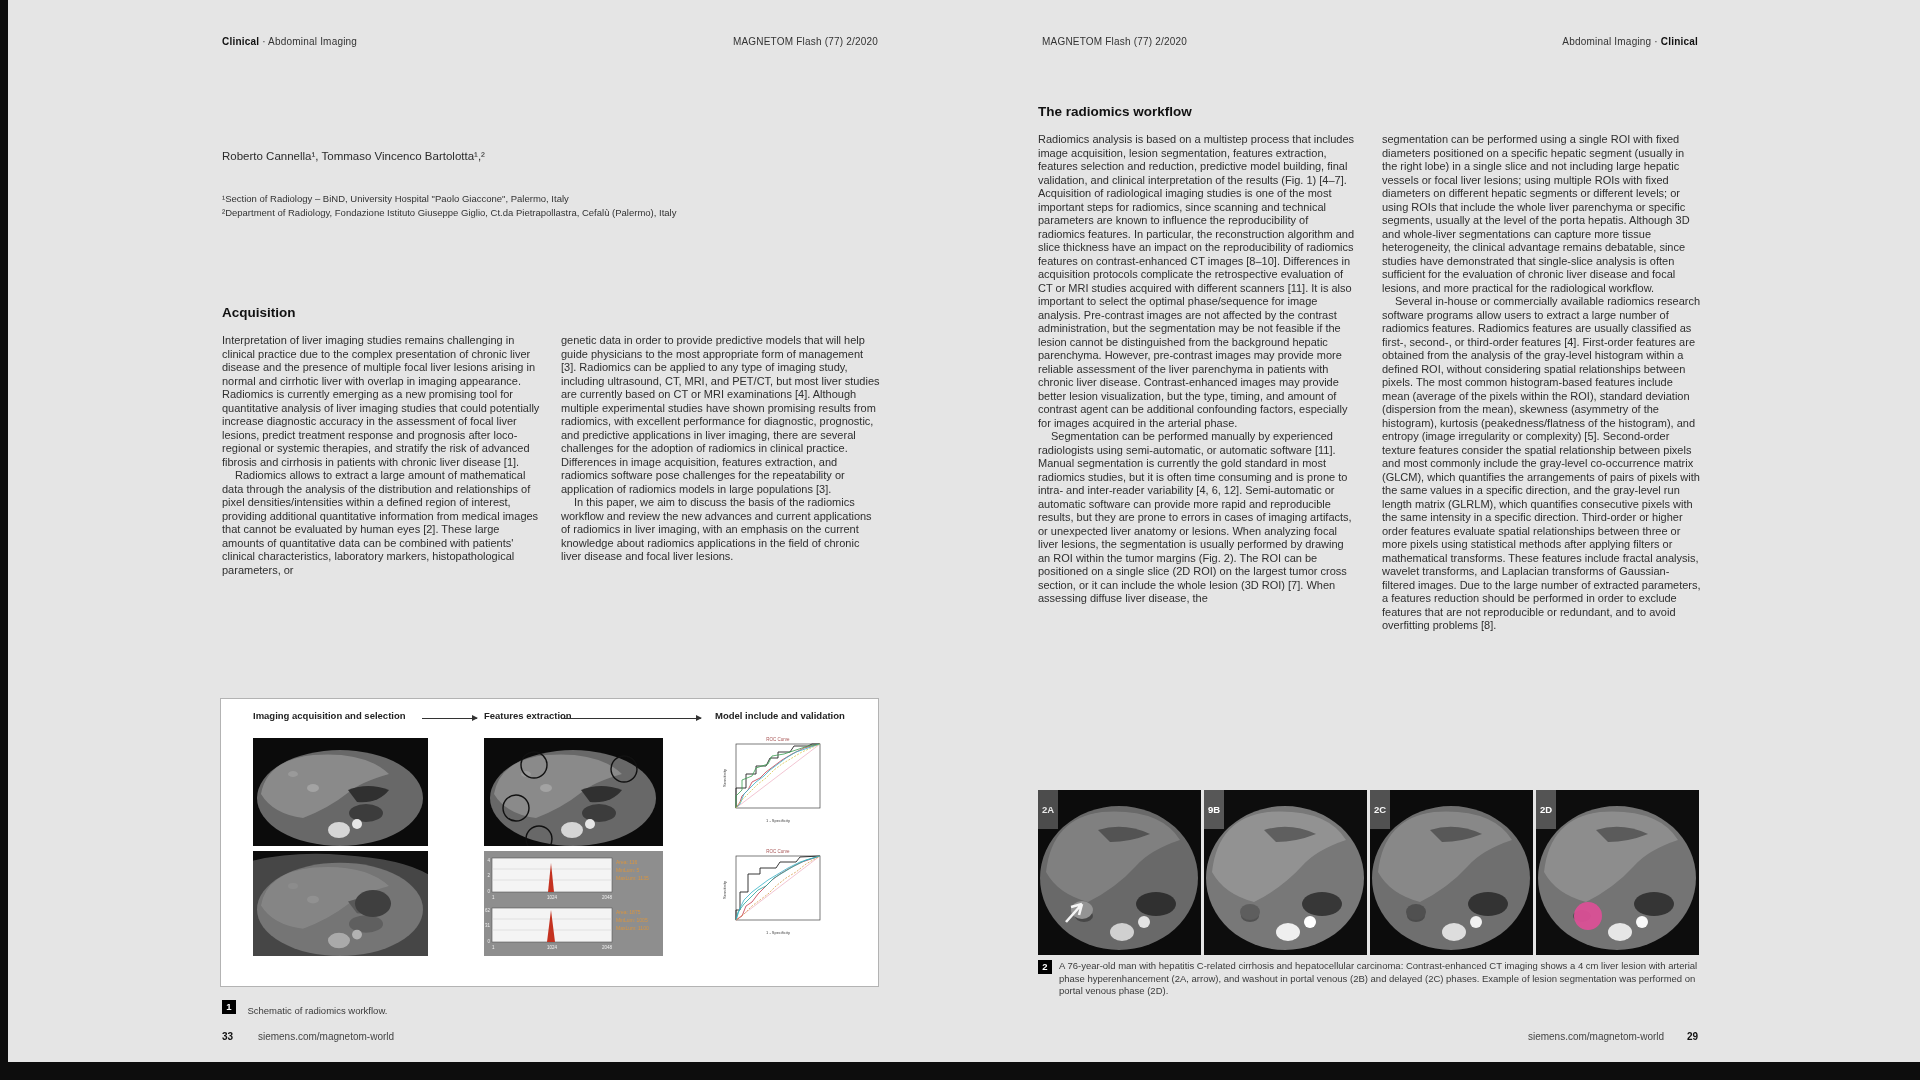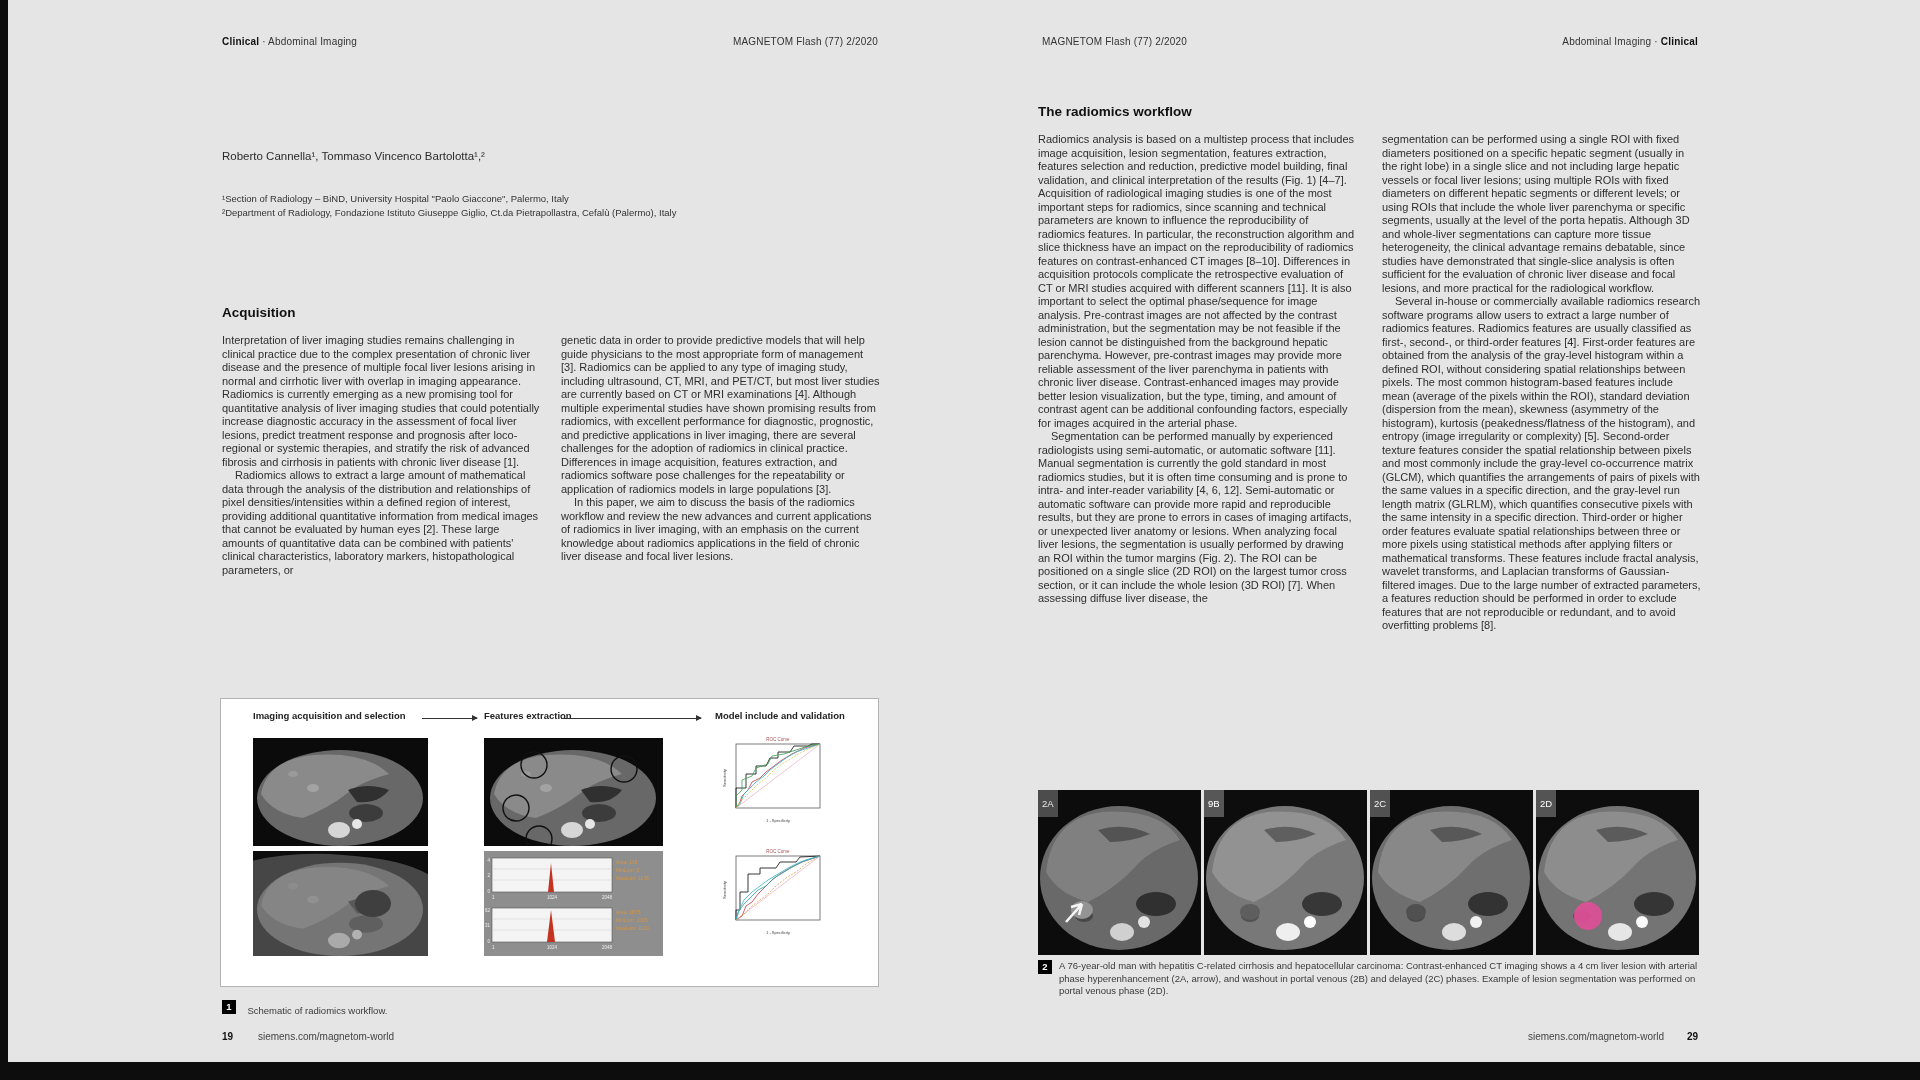--- a/index.html
+++ b/index.html
@@ -22,22 +22,22 @@
   .arrow{height:0;border-top:1.3px solid #333;}
   .arrow:after{content:"";position:absolute;right:-1px;top:-4.3px;width:0;height:0;
                border-left:6px solid #333;border-top:3.5px solid transparent;border-bottom:3.5px solid transparent;}
   .ct-frame{background:#0c0c0c;overflow:hidden;}
   .ct-frame svg{display:block;width:100%;height:100%;}
   .cap-marker{display:inline-block;width:14px;height:14px;background:#000;color:#fff;
               font-size:9.5px;font-weight:700;text-align:center;line-height:14px;vertical-align:top;}
   .cap-text{font-size:9.5px;color:#3a3a3a;line-height:12.5px;}
   .footer{font-size:10px;color:#444;}
   .footer b{color:#111;}
-  .panel-label{position:absolute;left:0;top:0;padding:8px 4px;background:rgba(255,255,255,.28);
-               color:#f2f2f2;font-size:9.5px;font-weight:400;}
+  .panel-label{position:absolute;left:0;top:0;padding:14px 4px;background:rgba(255,255,255,.28);
+               color:#f2f2f2;font-size:9.5px;font-weight:700;}
   .fig2panel{width:163px;height:165px;}
 </style>
 </head>
 <body>
 
 <div class="screen">
 
   <svg width="0" height="0" style="position:absolute">
     <defs>
       <symbol id="ct-ax" viewBox="0 0 175 108">
@@ -180,21 +180,21 @@
       </svg>
     </div>
   </div>
 
   <div class="abs" style="left:222px;top:1000px">
     <span class="cap-marker">1</span>
     <span class="cap-text" style="margin-left:7px">Schematic of radiomics workflow.</span>
   </div>
 
   <div class="abs footer" style="left:222px;top:1031px">
-    <b>19</b>
+    <b>33</b>
     <span style="margin-left:22px">siemens.com/magnetom-world</span>
   </div>
 
   <div class="abs hdr" style="left:1042px;top:36px">MAGNETOM Flash (77) 2/2020</div>
   <div class="abs hdr" style="left:1480px;top:36px;width:218px;text-align:right">
     <span>Abdominal Imaging · </span><b>Clinical</b>
   </div>
 
   <h2 class="abs h2" style="left:1038px;top:104px">The radiomics workflow</h2>
 

